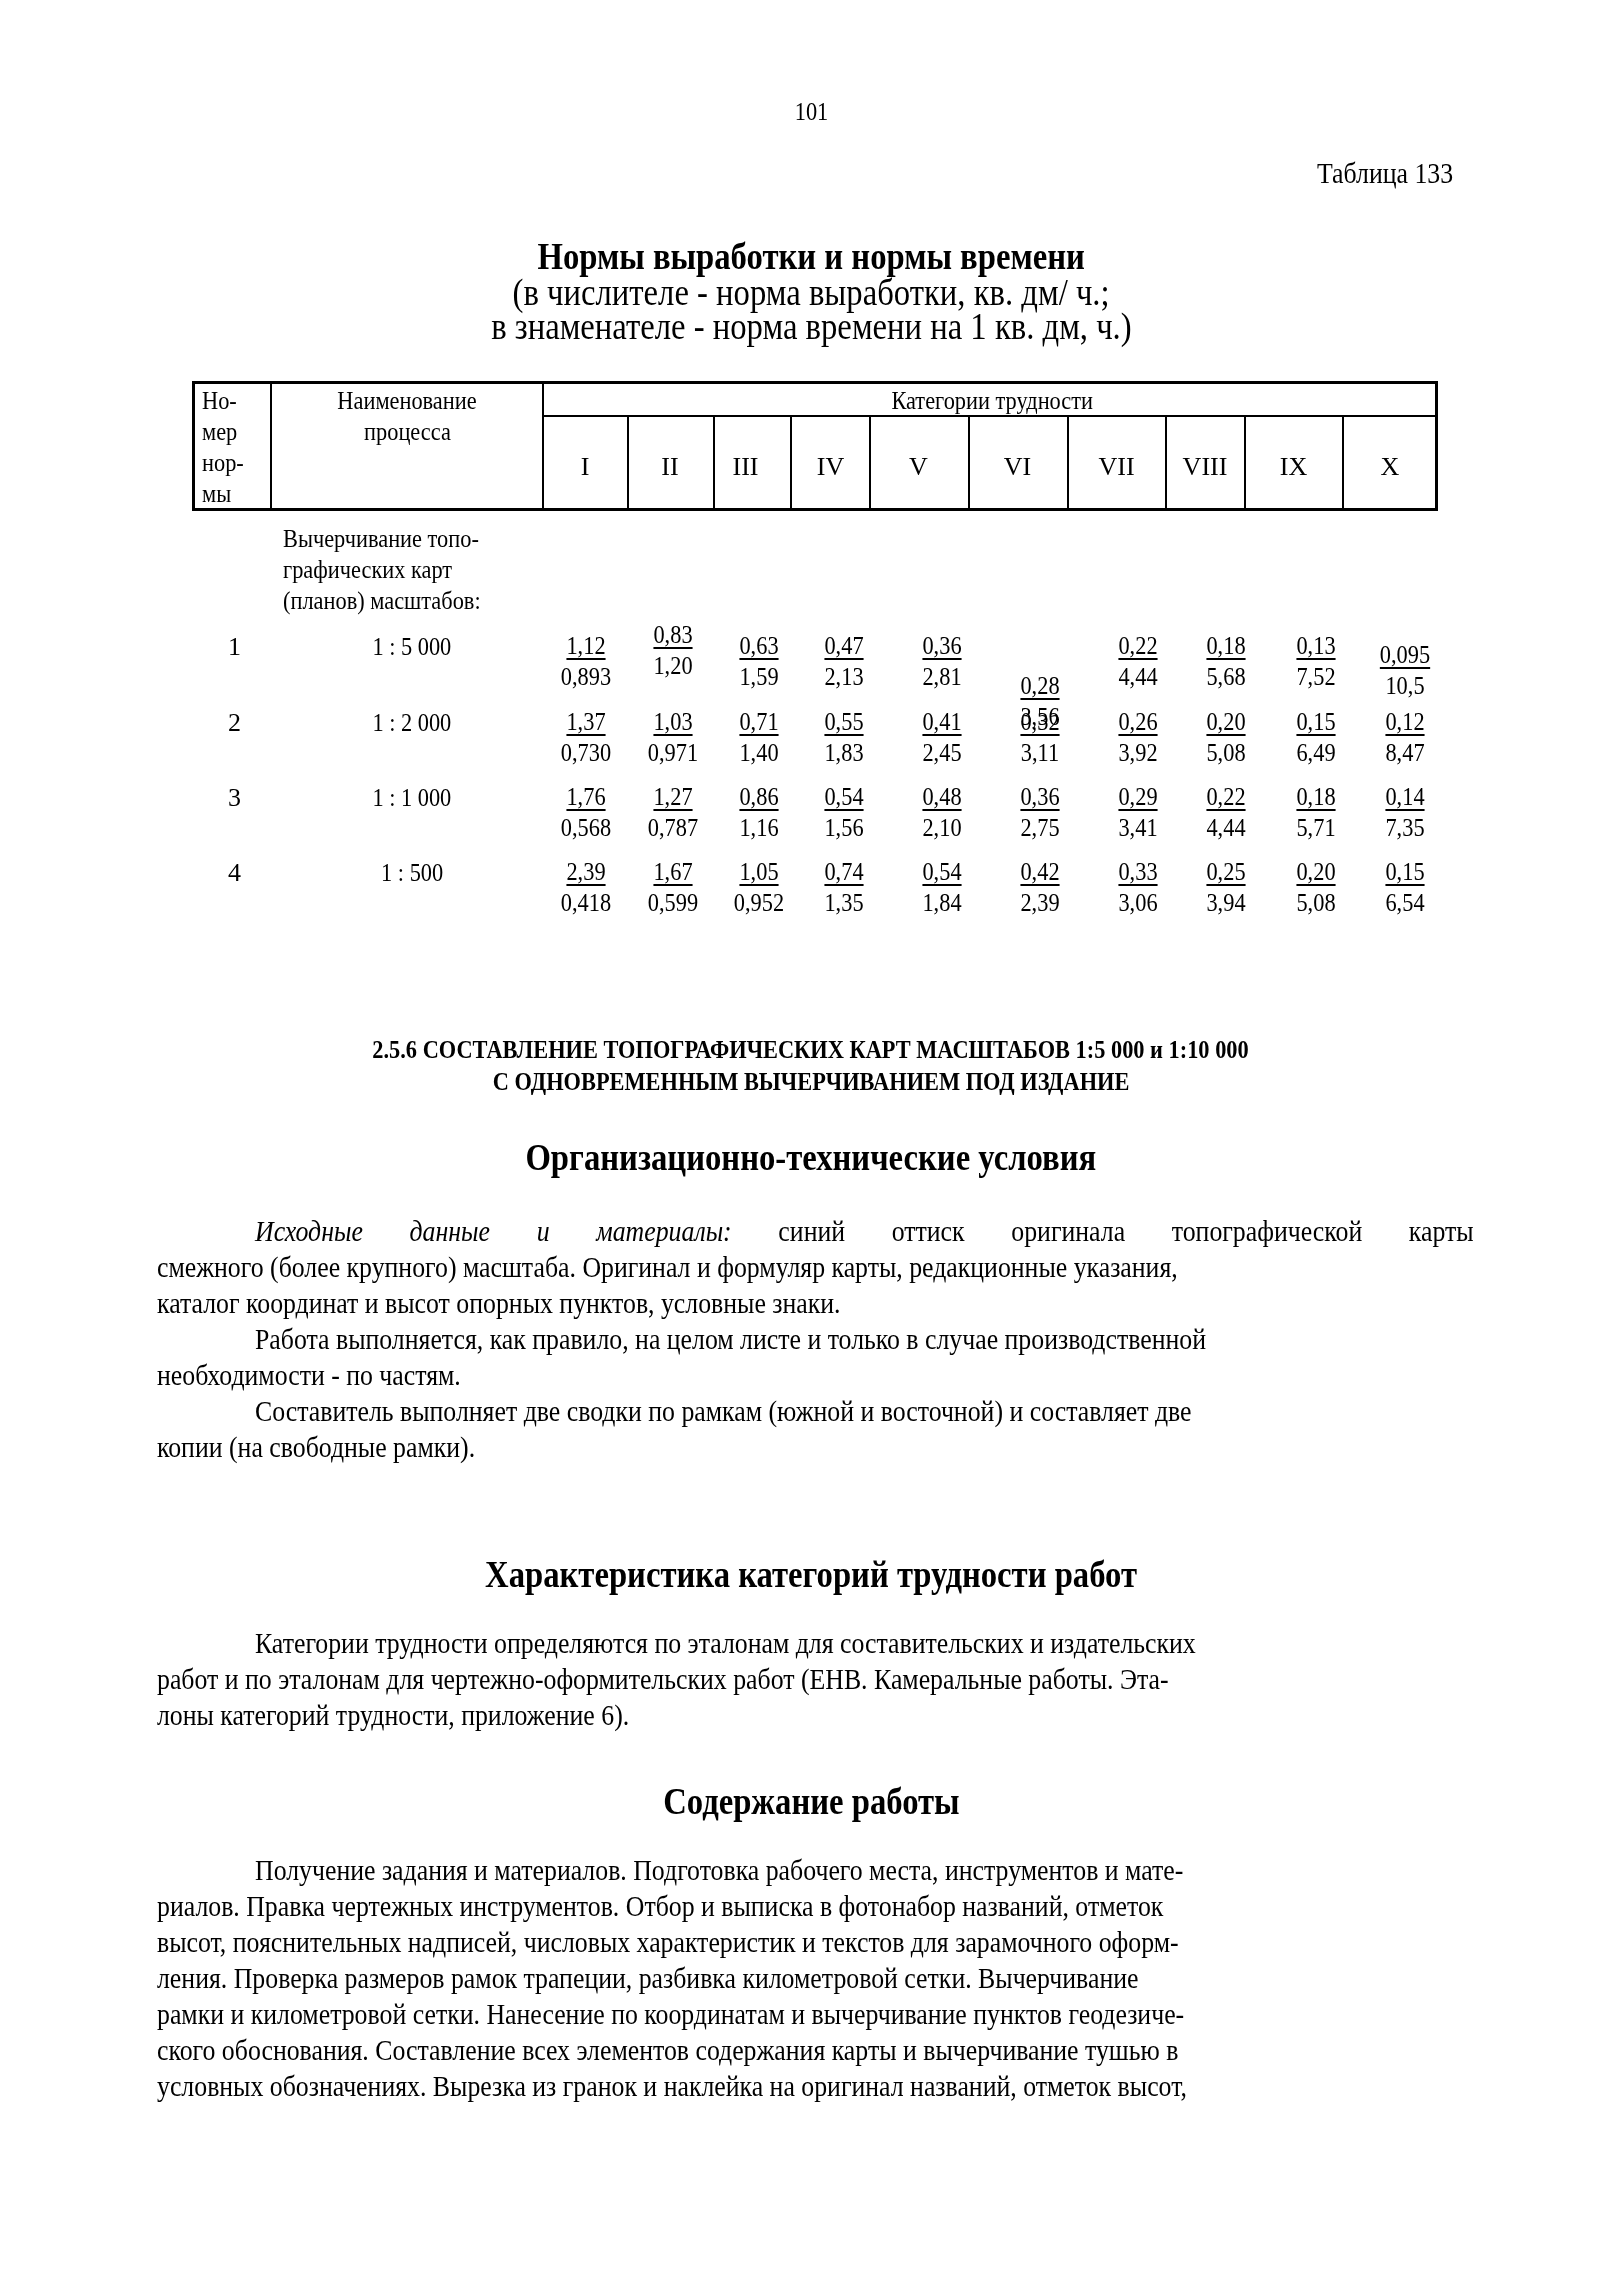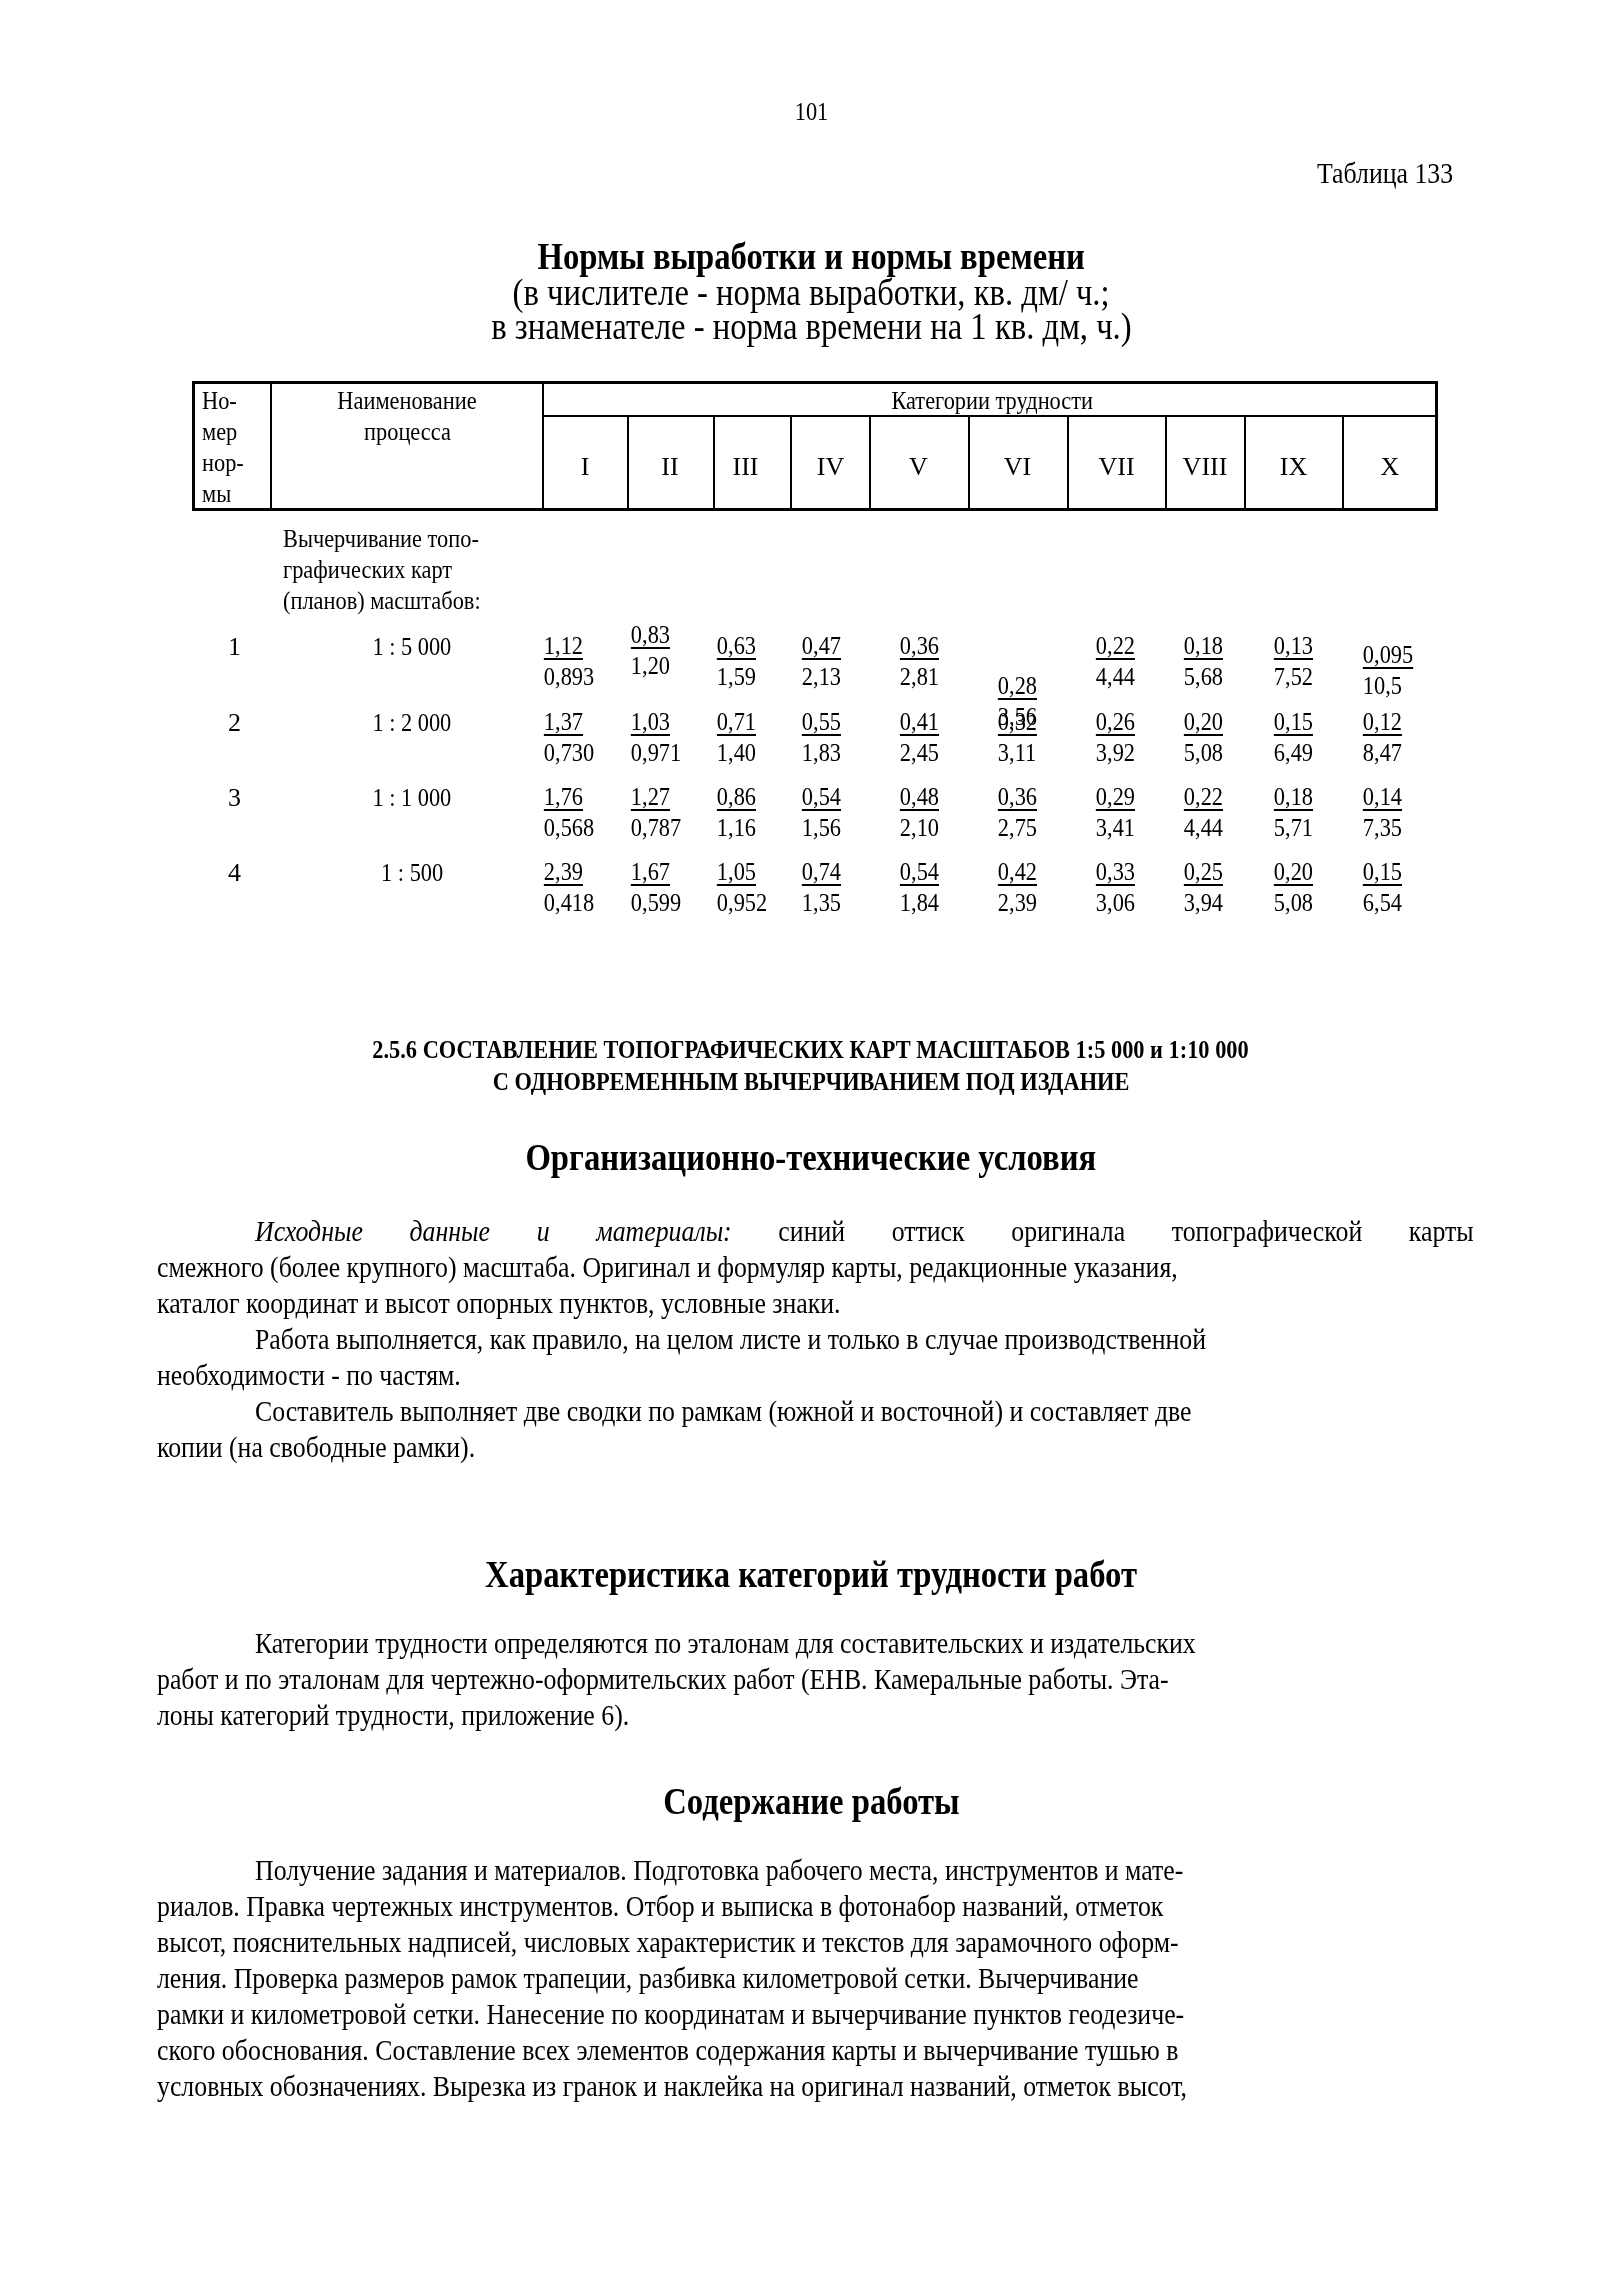--- a/index.html
+++ b/index.html
@@ -11,21 +11,21 @@
   .condl{display:inline-block;transform:scaleX(0.86);transform-origin:left;white-space:nowrap;}
   .pagenum{left:0;width:1622px;top:97px;font-size:26px;}
   .tabno{right:147px;top:156px;font-size:30px;}
   .ttl{left:0;width:1622px;font-size:38px;}
   .b{font-weight:bold;}
   
   .tbl{left:192px;top:381px;width:1246px;height:130px;border:3.3px solid #000;box-sizing:border-box;}
   .tv{position:absolute;top:0;bottom:0;border-left:2px solid #000;}
   .th{position:absolute;height:0;border-top:2.6px solid #000;}
   .cell{position:absolute;font-size:26px;line-height:31px;}
-  .num{position:absolute;font-size:26px;width:98px;}
+  .num{position:absolute;font-size:26px;text-align:center;width:98px;}
   .num .top{text-decoration:underline;text-underline-offset:3.9px;display:block;height:31px;}
   .num .bot{display:block;height:31px;}
   .para{position:absolute;left:157px;width:1322px;font-size:30px;line-height:36px;text-align:justify;}
   .para .ln{display:block;height:36px;white-space:nowrap;text-align-last:justify;}
   .para .ln.last{text-align-last:left;}
   .it{font-style:italic;}
 </style>
 </head>
 <body>
 

